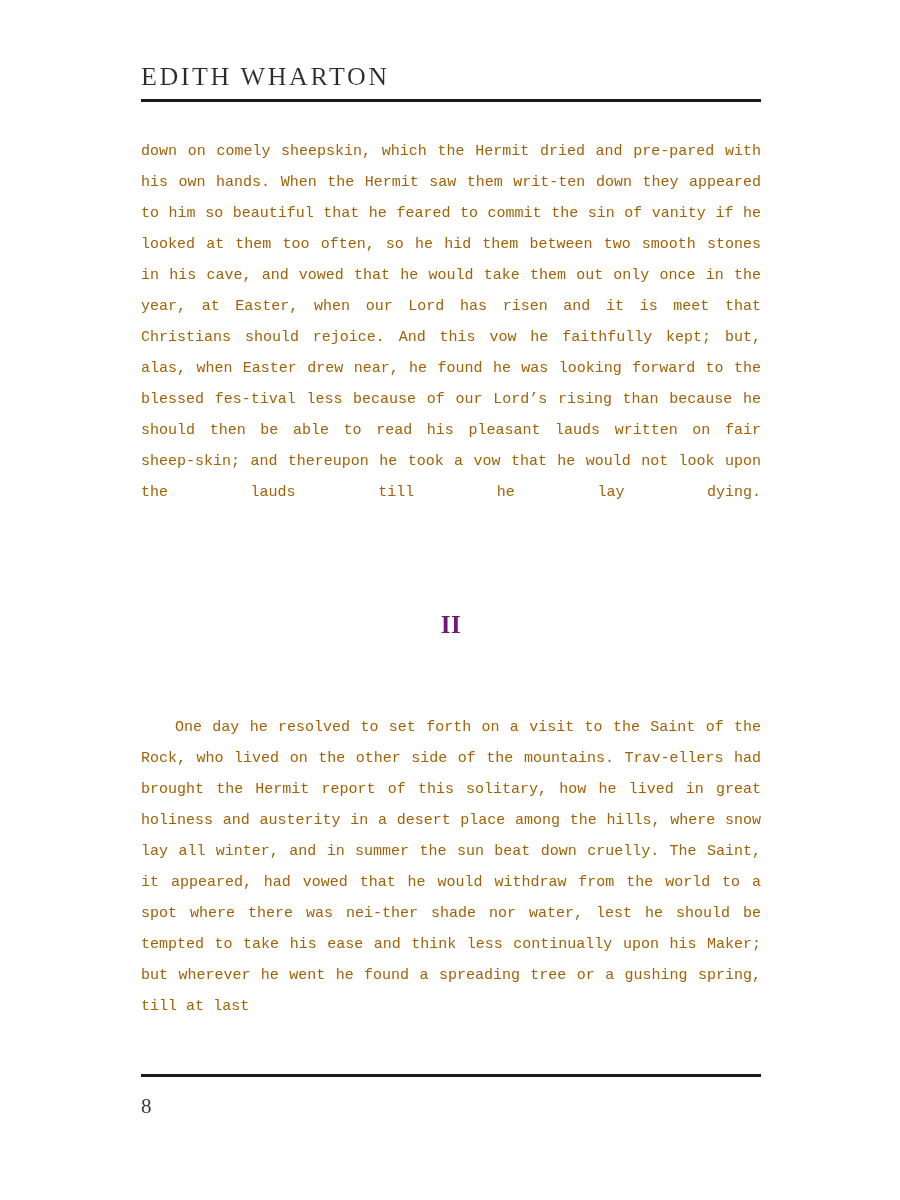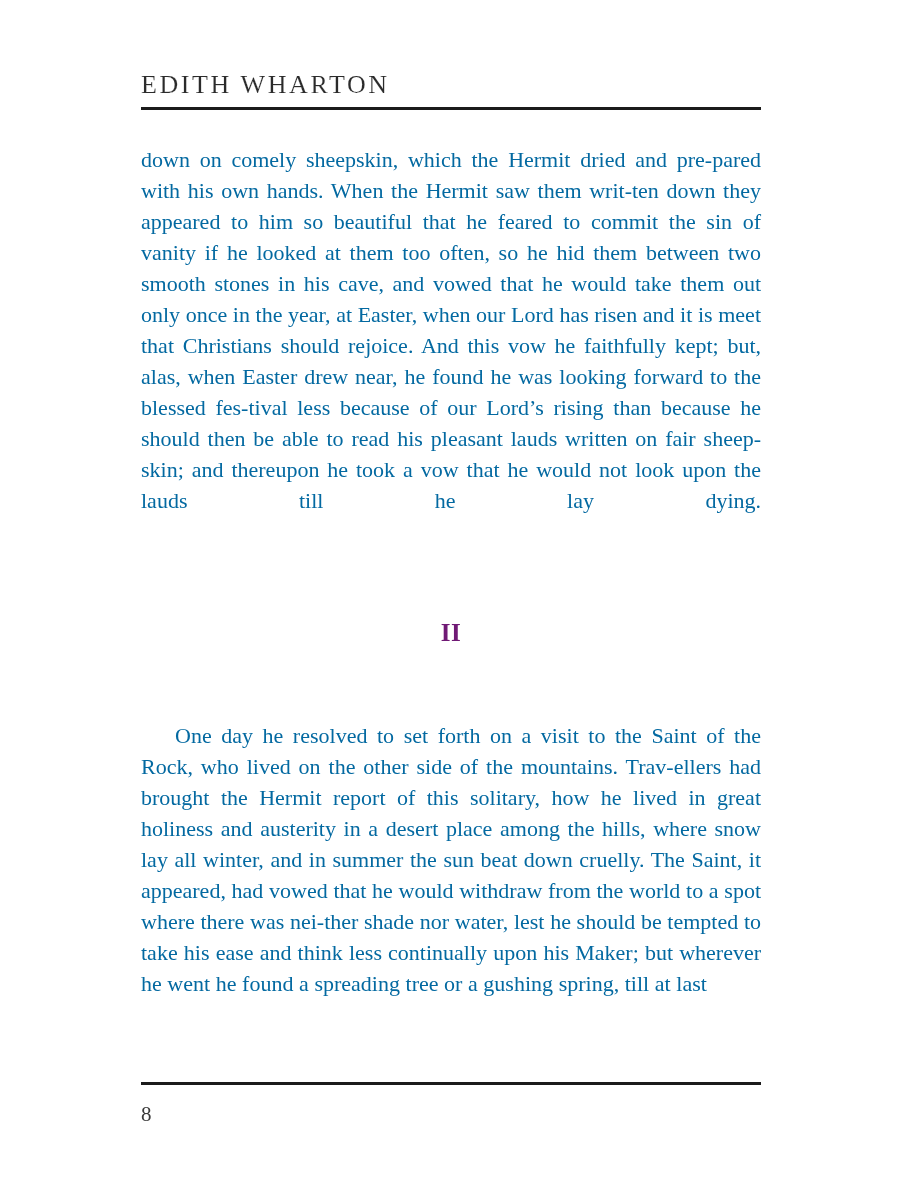--- a/index.html
+++ b/index.html
@@ -16,21 +16,21 @@
     position: relative;
     width: 900px;
     height: 1200px;
     background: #ffffff;
     overflow: hidden;
     box-sizing: border-box;
   }
   .content {
     position: absolute;
     left: 141px;
-    top: 8px;
+    top: 0;
     width: 620px;
     height: 1168px;
   }
 
   
   .running-head {
     position: absolute;
     top: 62px;
     left: 0;
     width: 620px;
@@ -56,27 +56,28 @@
 
   
   .body-col {
     position: absolute;
     top: 136px;
     left: 0;
     width: 620px;
   }
   p.para {
     margin: 0;
-    font-size: 22px;
+    font-size: 15px;
     line-height: 31px;
     text-align: justify;
     text-justify: inter-word;
-    color: #0369a1;
+    color: #a16207;
     hyphens: manual;
     word-spacing: 0.1px;
+    font-family: Liberation Mono, monospace;
   }
   p.para.indent {
     text-indent: 34px;
   }
   p.para.last-flush {
     text-align: justify;
   }
   p.para.last-flush::after {
     content: "";
     display: inline-block;

